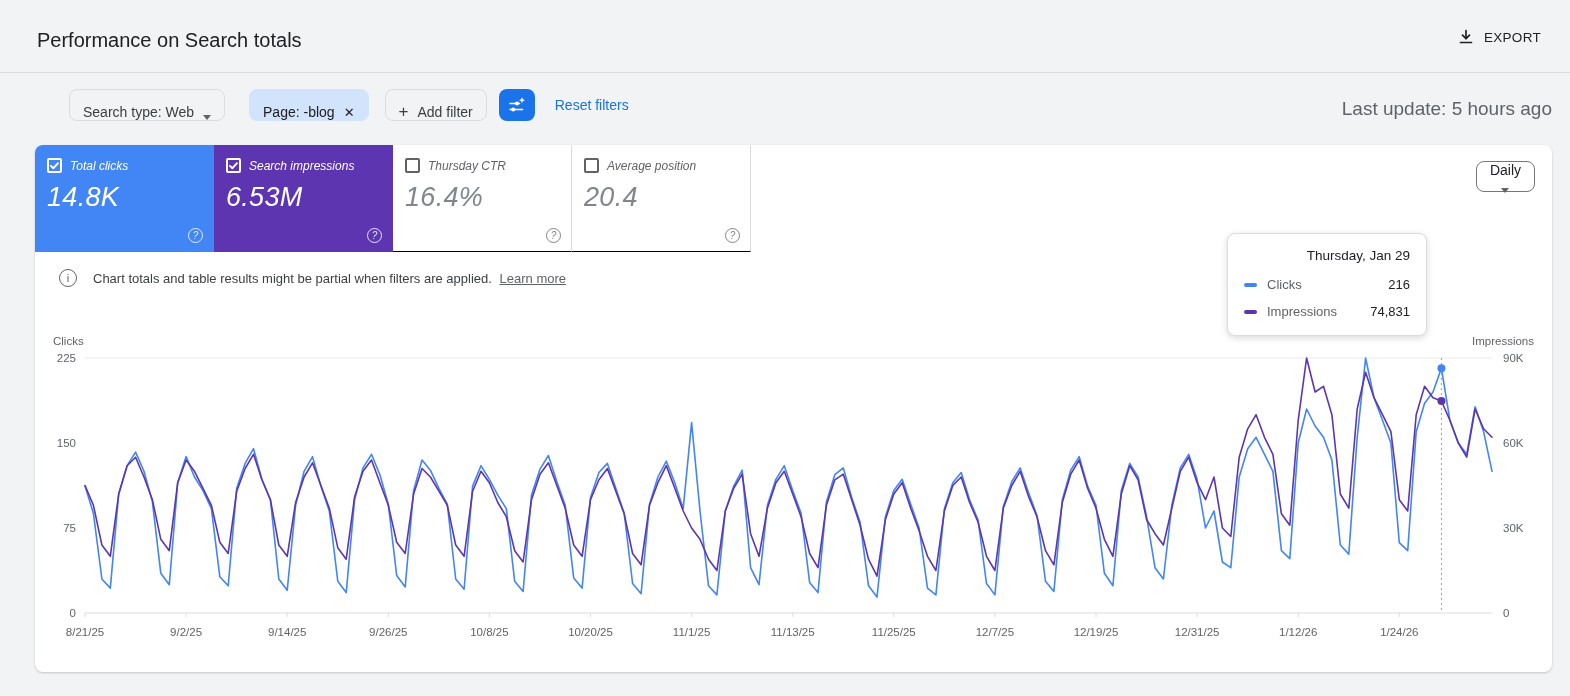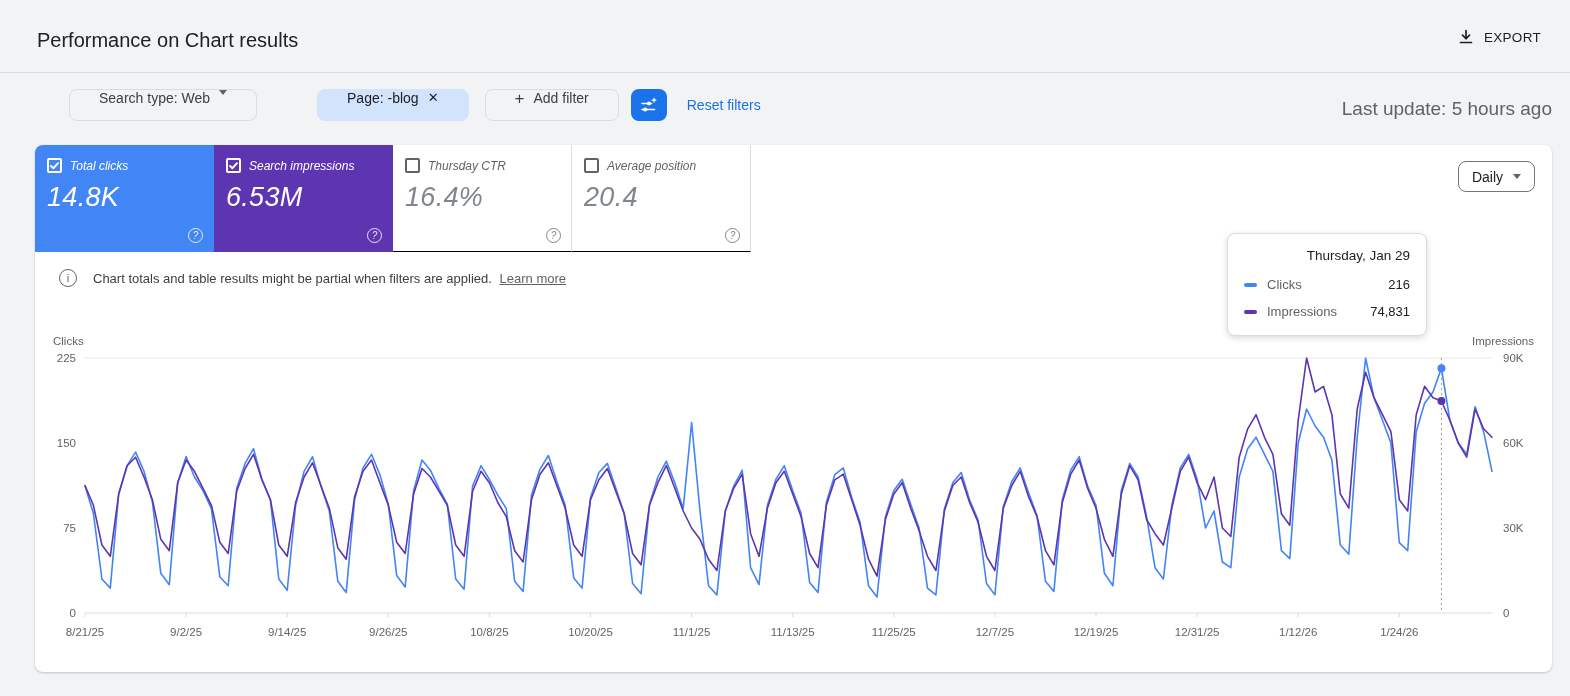--- a/index.html
+++ b/index.html
@@ -27,25 +27,25 @@
   .range-btn {
     display:inline-flex; align-items:center; gap:7px; height:32px; padding:0 15px;
     border:1px solid #dadce0; margin-left:-1px; background:transparent; cursor:pointer;
     font-family:inherit; font-size:14px; color:#3c4043; white-space:nowrap;
   }
   .range-btn:first-child { border-radius:8px 0 0 8px; margin-left:0; }
   .range-btn:last-child { border-radius:0 8px 8px 0; }
   .range-btn.sel { background:#d2e3fc; border-color:#d2e3fc; color:#202124; position:relative; z-index:1; }
   .caret { width:0; height:0; border-left:4.5px solid transparent; border-right:4.5px solid transparent; border-top:5px solid #3c4043; }
   .chip {
-    display:inline-flex; align-items:flex-start; gap:9px; height:32px; padding:0 29px;
+    display:inline-flex; align-items:flex-end; gap:9px; height:32px; padding:0 13px;
     border:1px solid #dadce0; border-radius:8px; background:transparent; cursor:pointer;
     font-family:inherit; font-size:14px; color:#3c4043; white-space:nowrap;
   }
-  .chip.active { background:#d2e3fc; border-color:#d2e3fc; color:#202124;margin-left:36px; }
+  .chip.active { background:#d2e3fc; border-color:#d2e3fc; color:#202124; }
   .chip .x-glyph { font-size:13px; color:#202124; }
   .chip .plus-glyph { font-size:17px; color:#3c4043; line-height:1; }
   .tune-btn {
     width:36px; height:32px; border:none; border-radius:8px; background:#1a73e8; cursor:pointer;
     display:inline-flex; align-items:center; justify-content:center;
   }
   .reset-link { font-size:14px; font-weight:500; color:#1a73e8; text-decoration:none; cursor:pointer; white-space:nowrap; }
   .gap32{ width:32px; } .gap24{ width:24px; } .gap16{ width:16px; } .gap12{ width:12px; } .gap20{ width:20px; }
   .last-update { position:absolute; right:18px; top:98px; font-size:19px; color:#5f6368; }
 
@@ -71,21 +71,21 @@
   .colored .tile-value { color:#fff; }
   .help {
     position:absolute; right:10px; bottom:8px; width:15px; height:15px; border-radius:50%;
     border:1px solid #80868b; color:#80868b; font-size:10px; display:flex; align-items:center; justify-content:center; cursor:pointer;
   }
   .colored .help { border-color:rgba(255,255,255,.85); color:rgba(255,255,255,.85); }
 
   .daily-btn {
     position:absolute; right:17px; top:16px; height:31px; padding:0 13px;
     display:inline-flex; align-items:center; gap:10px; background:#fff; cursor:pointer;
-    border:1px solid #747775; border-radius:8px; font-family:inherit; font-size:14px; color:#202124;
+    border:1px solid #747775; border-radius:8px; font-family:inherit; font-size:14px; color:#202124;flex-direction:column;
   }
   .daily-btn .caret { border-top-color:#5f6368; }
 
   
   .notice { position:absolute; left:24px; top:124px; display:flex; align-items:center; gap:16px; }
   .info-ic {
     width:18px; height:18px; border-radius:50%; border:1.5px solid #5f6368; color:#5f6368;
     font-size:11px; display:flex; align-items:center; justify-content:center; flex:none; font-style:normal;
   }
   .notice-text { font-size:13px; color:#3c4043; }
@@ -106,21 +106,21 @@
   .tt-row { display:flex; align-items:center; margin-top:12px; }
   .tt-dash { width:13px; height:4px; border-radius:2px; flex:none; }
   .tt-label { font-size:13px; color:#5f6368; margin-left:10px; }
   .tt-value { margin-left:auto; font-size:13px; font-weight:500; color:#202124; }
 </style>
 </head>
 <body>
 
 <div class="screen">
 
-  <div class="hdr-title">Performance on Chart results</div>
+  <div class="hdr-title">Performance on Search totals</div>
   <button class="export-btn">
     <svg width="18" height="18" viewBox="0 0 18 18" fill="none" stroke="#202124" stroke-width="1.7" stroke-linecap="round" stroke-linejoin="round">
       <path d="M9 2.5v8"></path>
         <path d="M5.5 7.2 9 10.7l3.5-3.5"></path>
         <path d="M3.5 14.5h11"></path>
     </svg>
     <span>EXPORT</span>
   </button>
   <div class="hdr-divider"></div>
 

